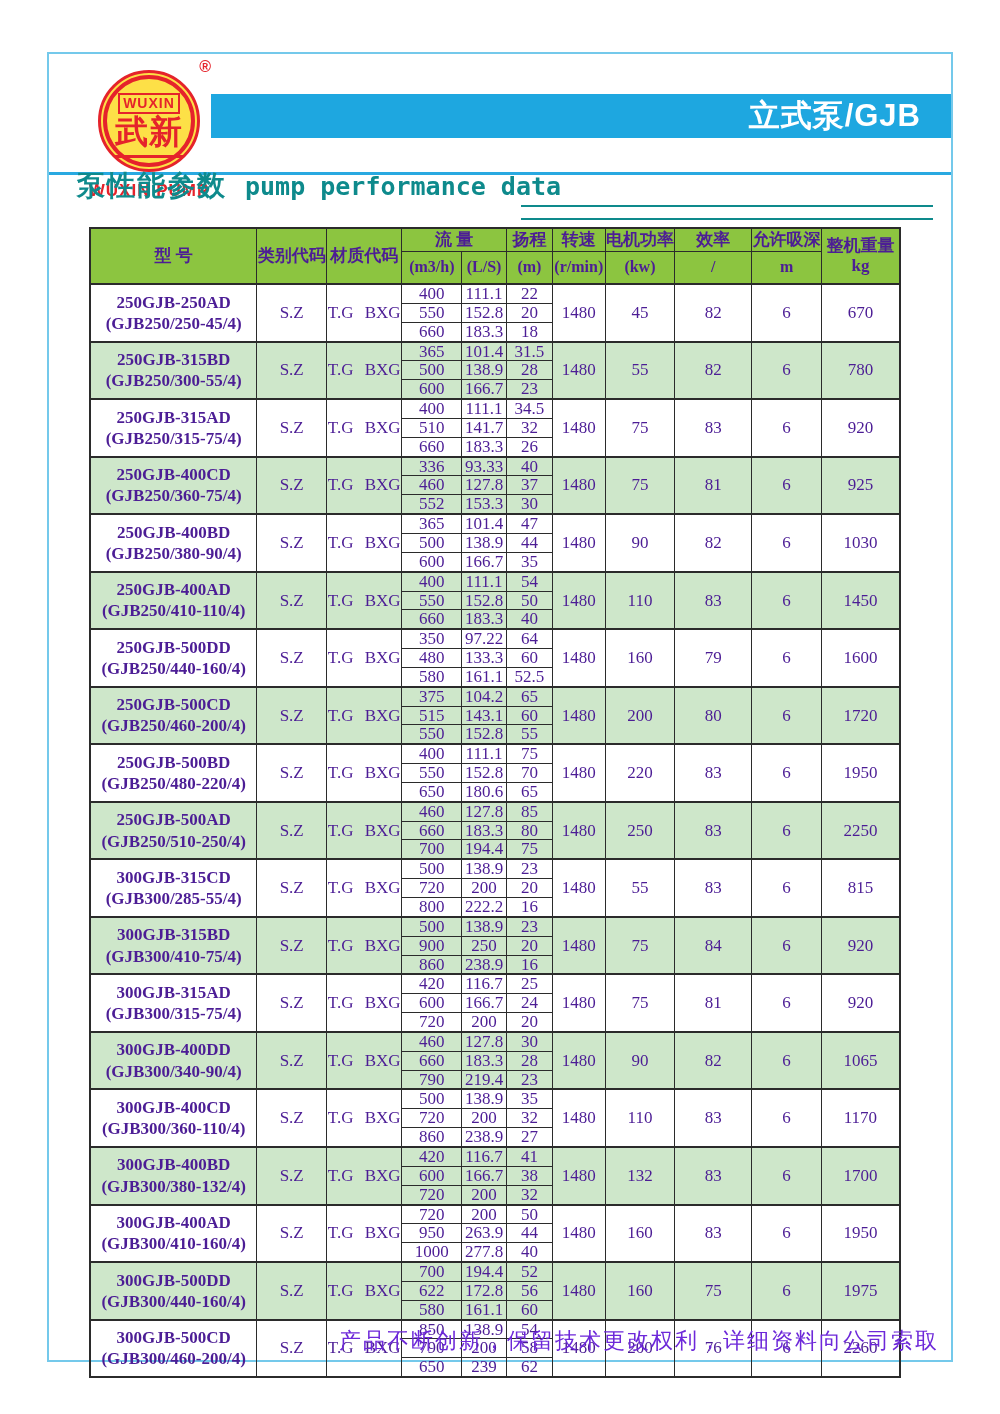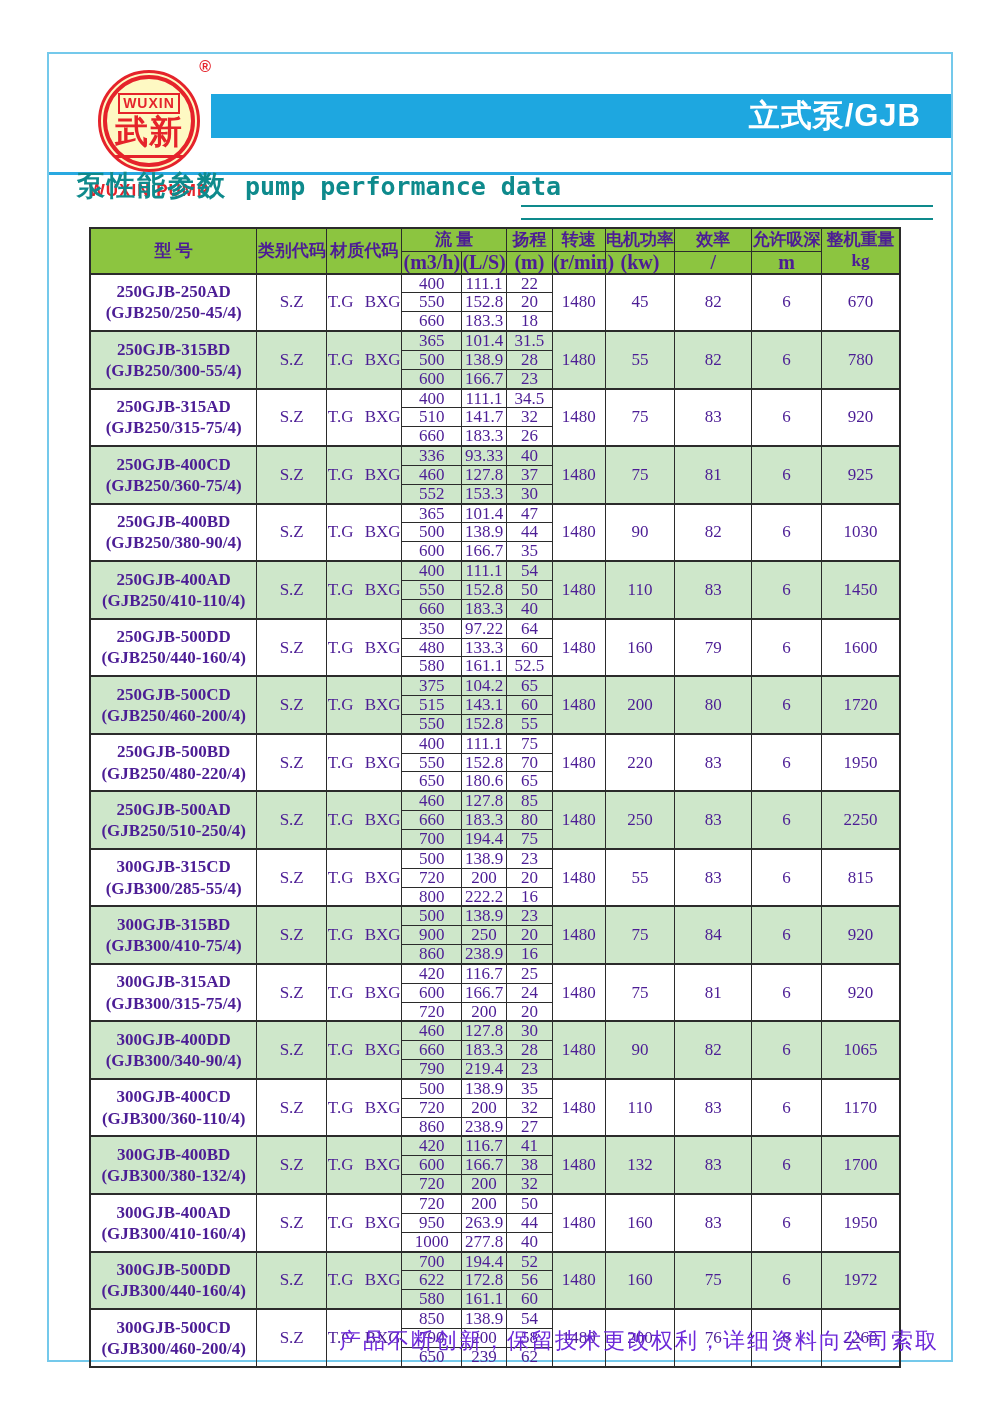--- a/index.html
+++ b/index.html
@@ -6,21 +6,21 @@
   html,body { width:1000px; height:1414px; background:#fff; position:relative;
               font-family:"Liberation Serif", serif; }
   .frame { position:absolute; left:47px; top:52px; width:906px; height:1310px;
            border:2px solid #74c9eb; background:#fff; }
 
   
   .logo { position:absolute; left:22px; top:4px; width:156px; text-align:center; }
   .logo-reg { position:absolute; right:16px; top:0; color:#e5232b; font-size:16px;
               font-family:"Liberation Sans",sans-serif; font-weight:bold; }
   .logo-ring { width:102px; height:102px; margin:12px auto 0; border:3px solid #e5232b;
-               border-radius:50%; padding:2px; position:relative; background:#fef9c3; }
+               border-radius:50%; padding:2px; position:relative; background:#fde047; }
   .logo-inner { width:100%; height:100%; border:4px solid #e5232b; border-radius:50%;
                 display:flex; flex-direction:column; align-items:center; justify-content:center; }
   .logo-wuxin { color:#e5232b; border:2px solid #e5232b; font-family:"Liberation Sans",sans-serif;
                 font-weight:bold; font-size:14px; padding:0 3px; line-height:17px; letter-spacing:1px; }
   .logo-cn { color:#e5232b; font-weight:bold; font-size:33px; line-height:36px; letter-spacing:1px; }
   .logo-bar { position:absolute; left:14px; right:14px; top:82px; height:3px; background:#e5232b; }
   .logo-caption { margin-top:9px; color:#e5232b; font-family:Liberation Sans, sans-serif;
                   font-weight:bold; font-size:17px; letter-spacing:1px; }
 
   
@@ -36,21 +36,21 @@
   .rule1 { position:absolute; left:472px; right:18px; top:151px; height:2px; background:#0e8a8c; }
   .rule2 { position:absolute; left:472px; right:18px; top:164px; height:2px; background:#0e8a8c; }
 
   
   .pump-table { position:absolute; left:40px; top:173px; width:812px; border-collapse:collapse;
                 table-layout:fixed; font-size:17px; color:#4c1d95; }
   .pump-table, .pump-table th, .pump-table td { border:1px solid #2b2b2b; }
   .pump-table { border-width:2px; }
   .pump-table th, .pump-table td { padding:0; text-align:center; vertical-align:middle; line-height:1.05; }
   thead th { background:#8cc540; font-weight:600; font-size:17px; height:23px; }
-  thead th.unit { font-size:20px; font-weight:600; height:22px; }
+  thead th.unit { font-size:16px; font-weight:600; height:33px; }
   tbody tr { height:18.5px; }
   tbody tr.shade td { background:#cee7ca; }
   tbody tr.grp td { border-top:2px solid #2b2b2b; }
   td.model { line-height:1.25; font-size:17px;font-weight:bold; }
   td.mat { word-spacing:7px; }
   .wh2 { line-height:1.2; }
 
   
   .footer { position:absolute; right:12px; bottom:4px; color:#6d28d9; font-size:22px;
             font-family:"Liberation Sans",sans-serif; letter-spacing:2px; }
@@ -572,21 +572,21 @@
           </td>
           <td rowspan="3">S.Z</td>
           <td class="mat" rowspan="3">T.G BXG</td>
           <td>700</td>
           <td>194.4</td>
           <td>52</td>
           <td rowspan="3">1480</td>
           <td rowspan="3">160</td>
           <td rowspan="3">75</td>
           <td rowspan="3">6</td>
-          <td rowspan="3">1972</td>
+          <td rowspan="3">1975</td>
         </tr>
         <tr class="shade">
           <td>622</td>
           <td>172.8</td>
           <td>56</td>
         </tr>
         <tr class="shade">
           <td>580</td>
           <td>161.1</td>
           <td>60</td>

